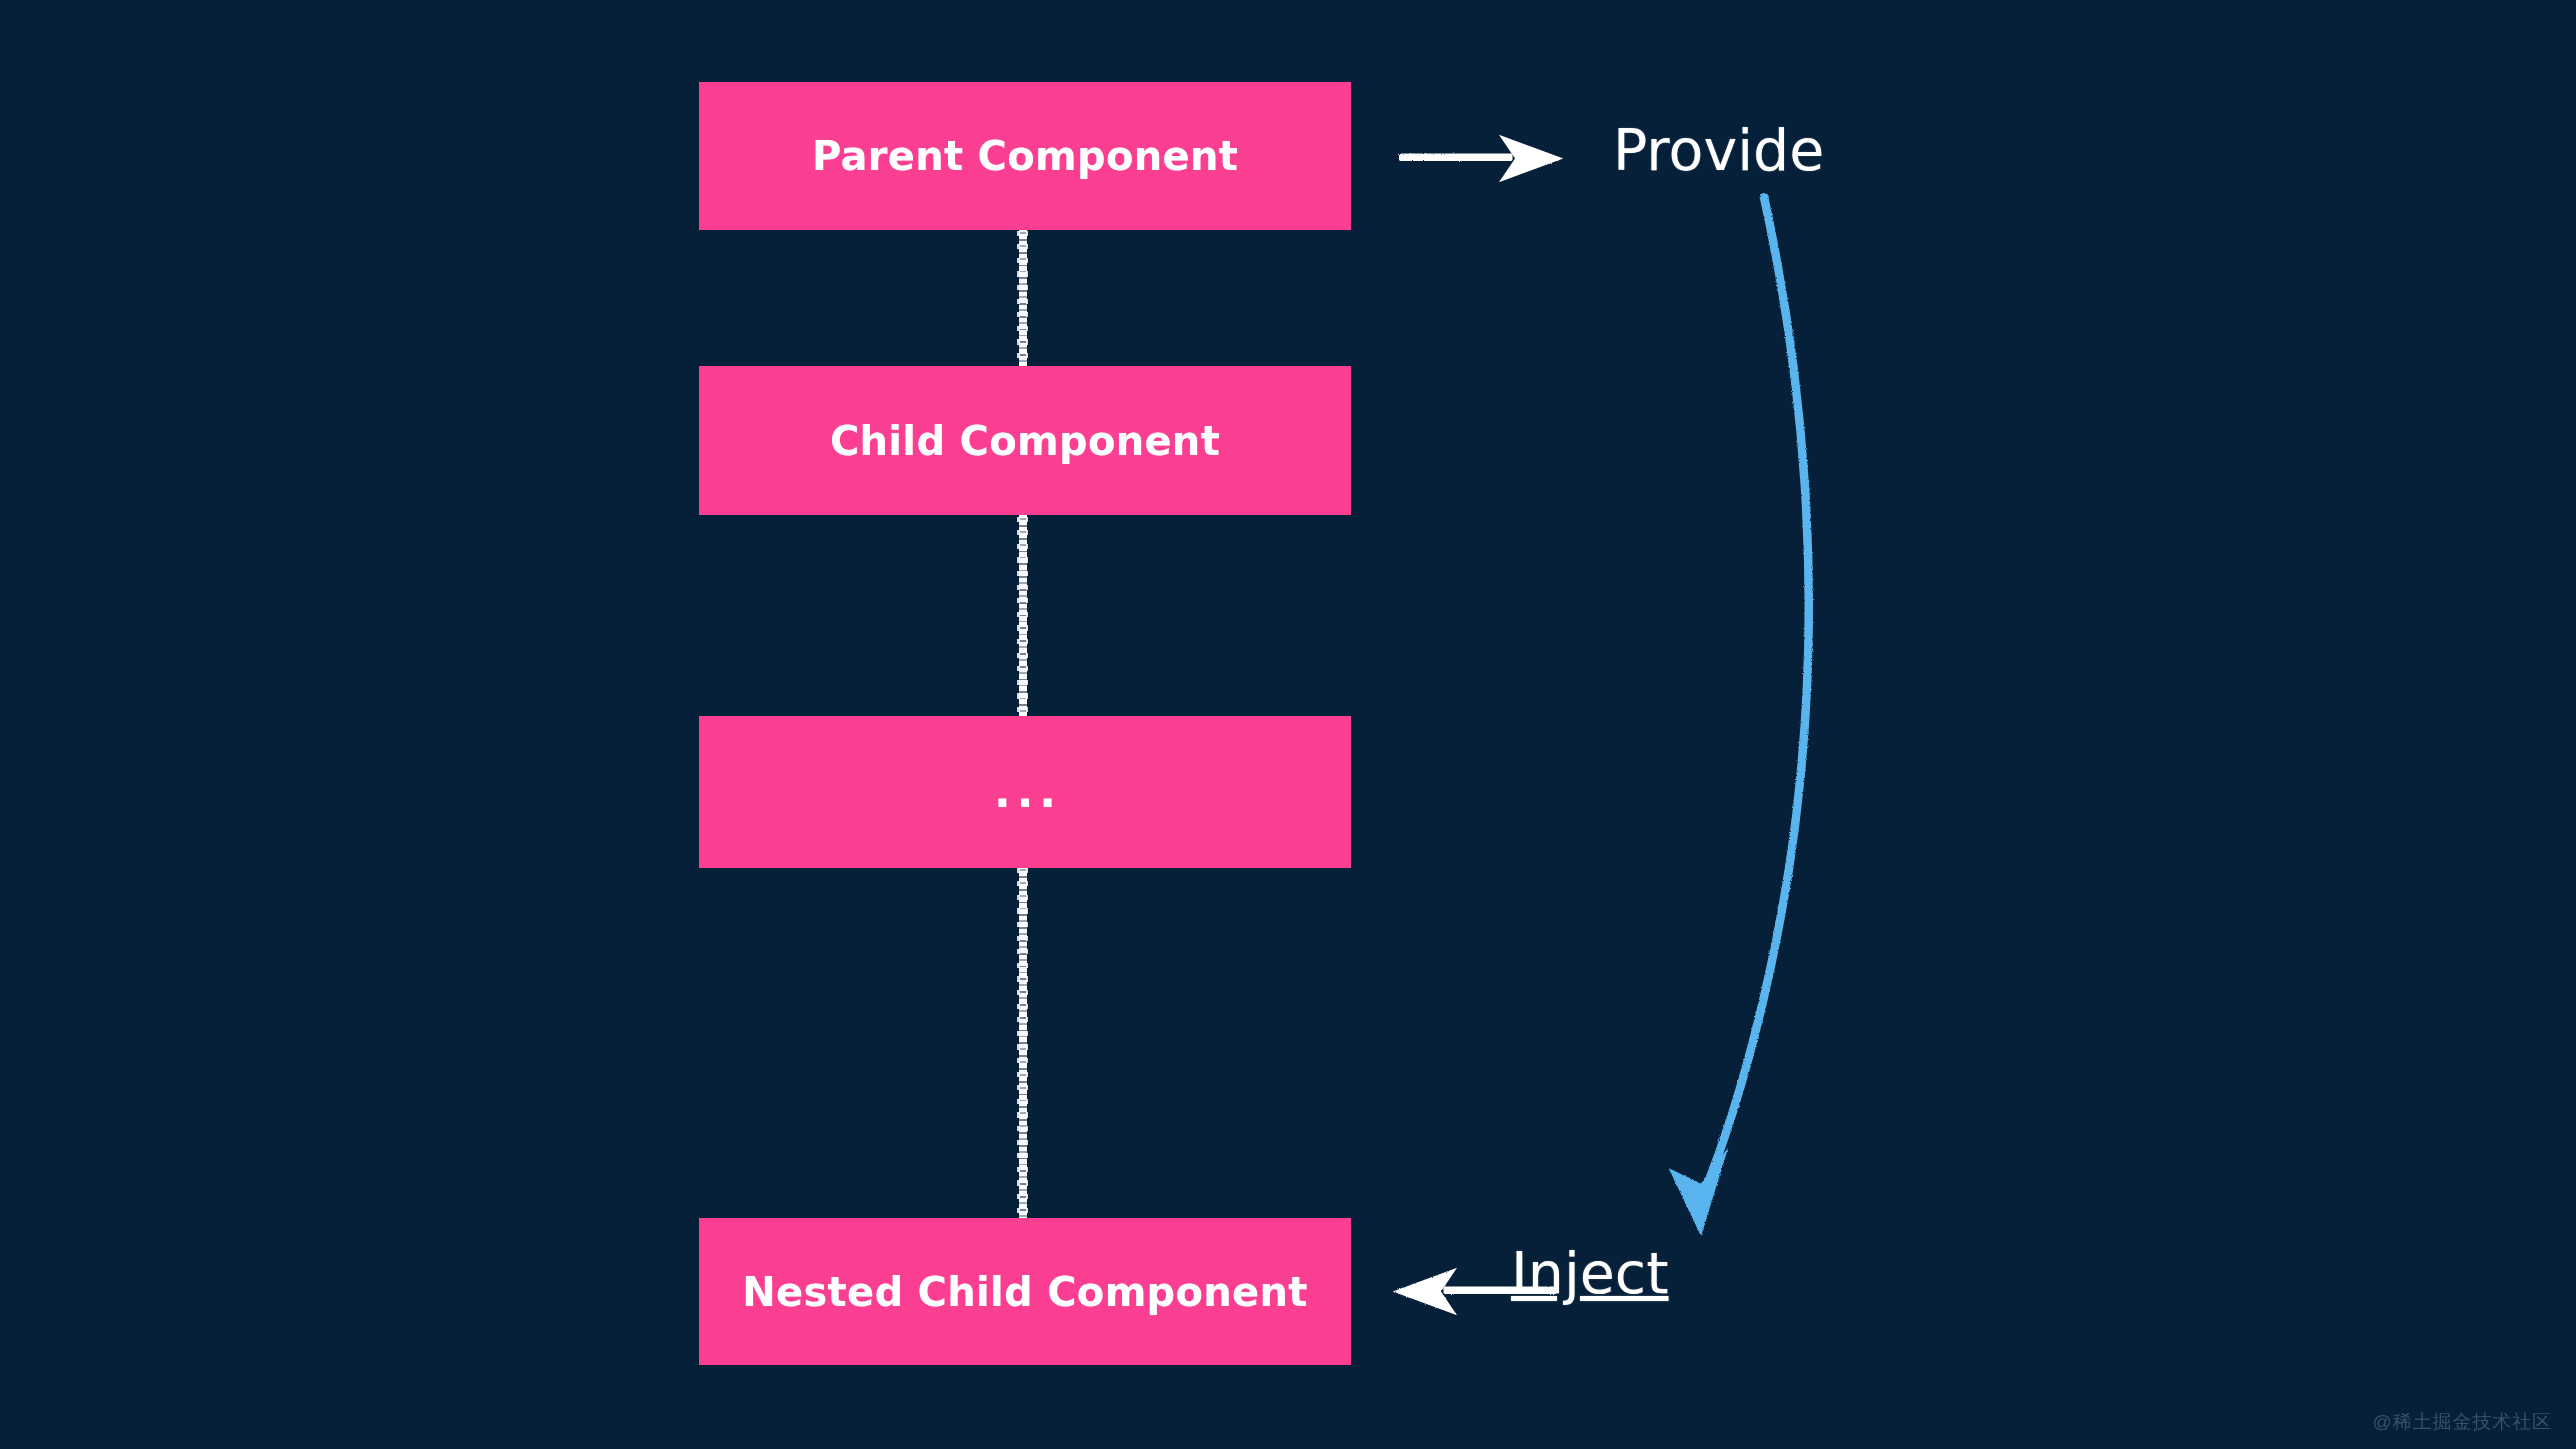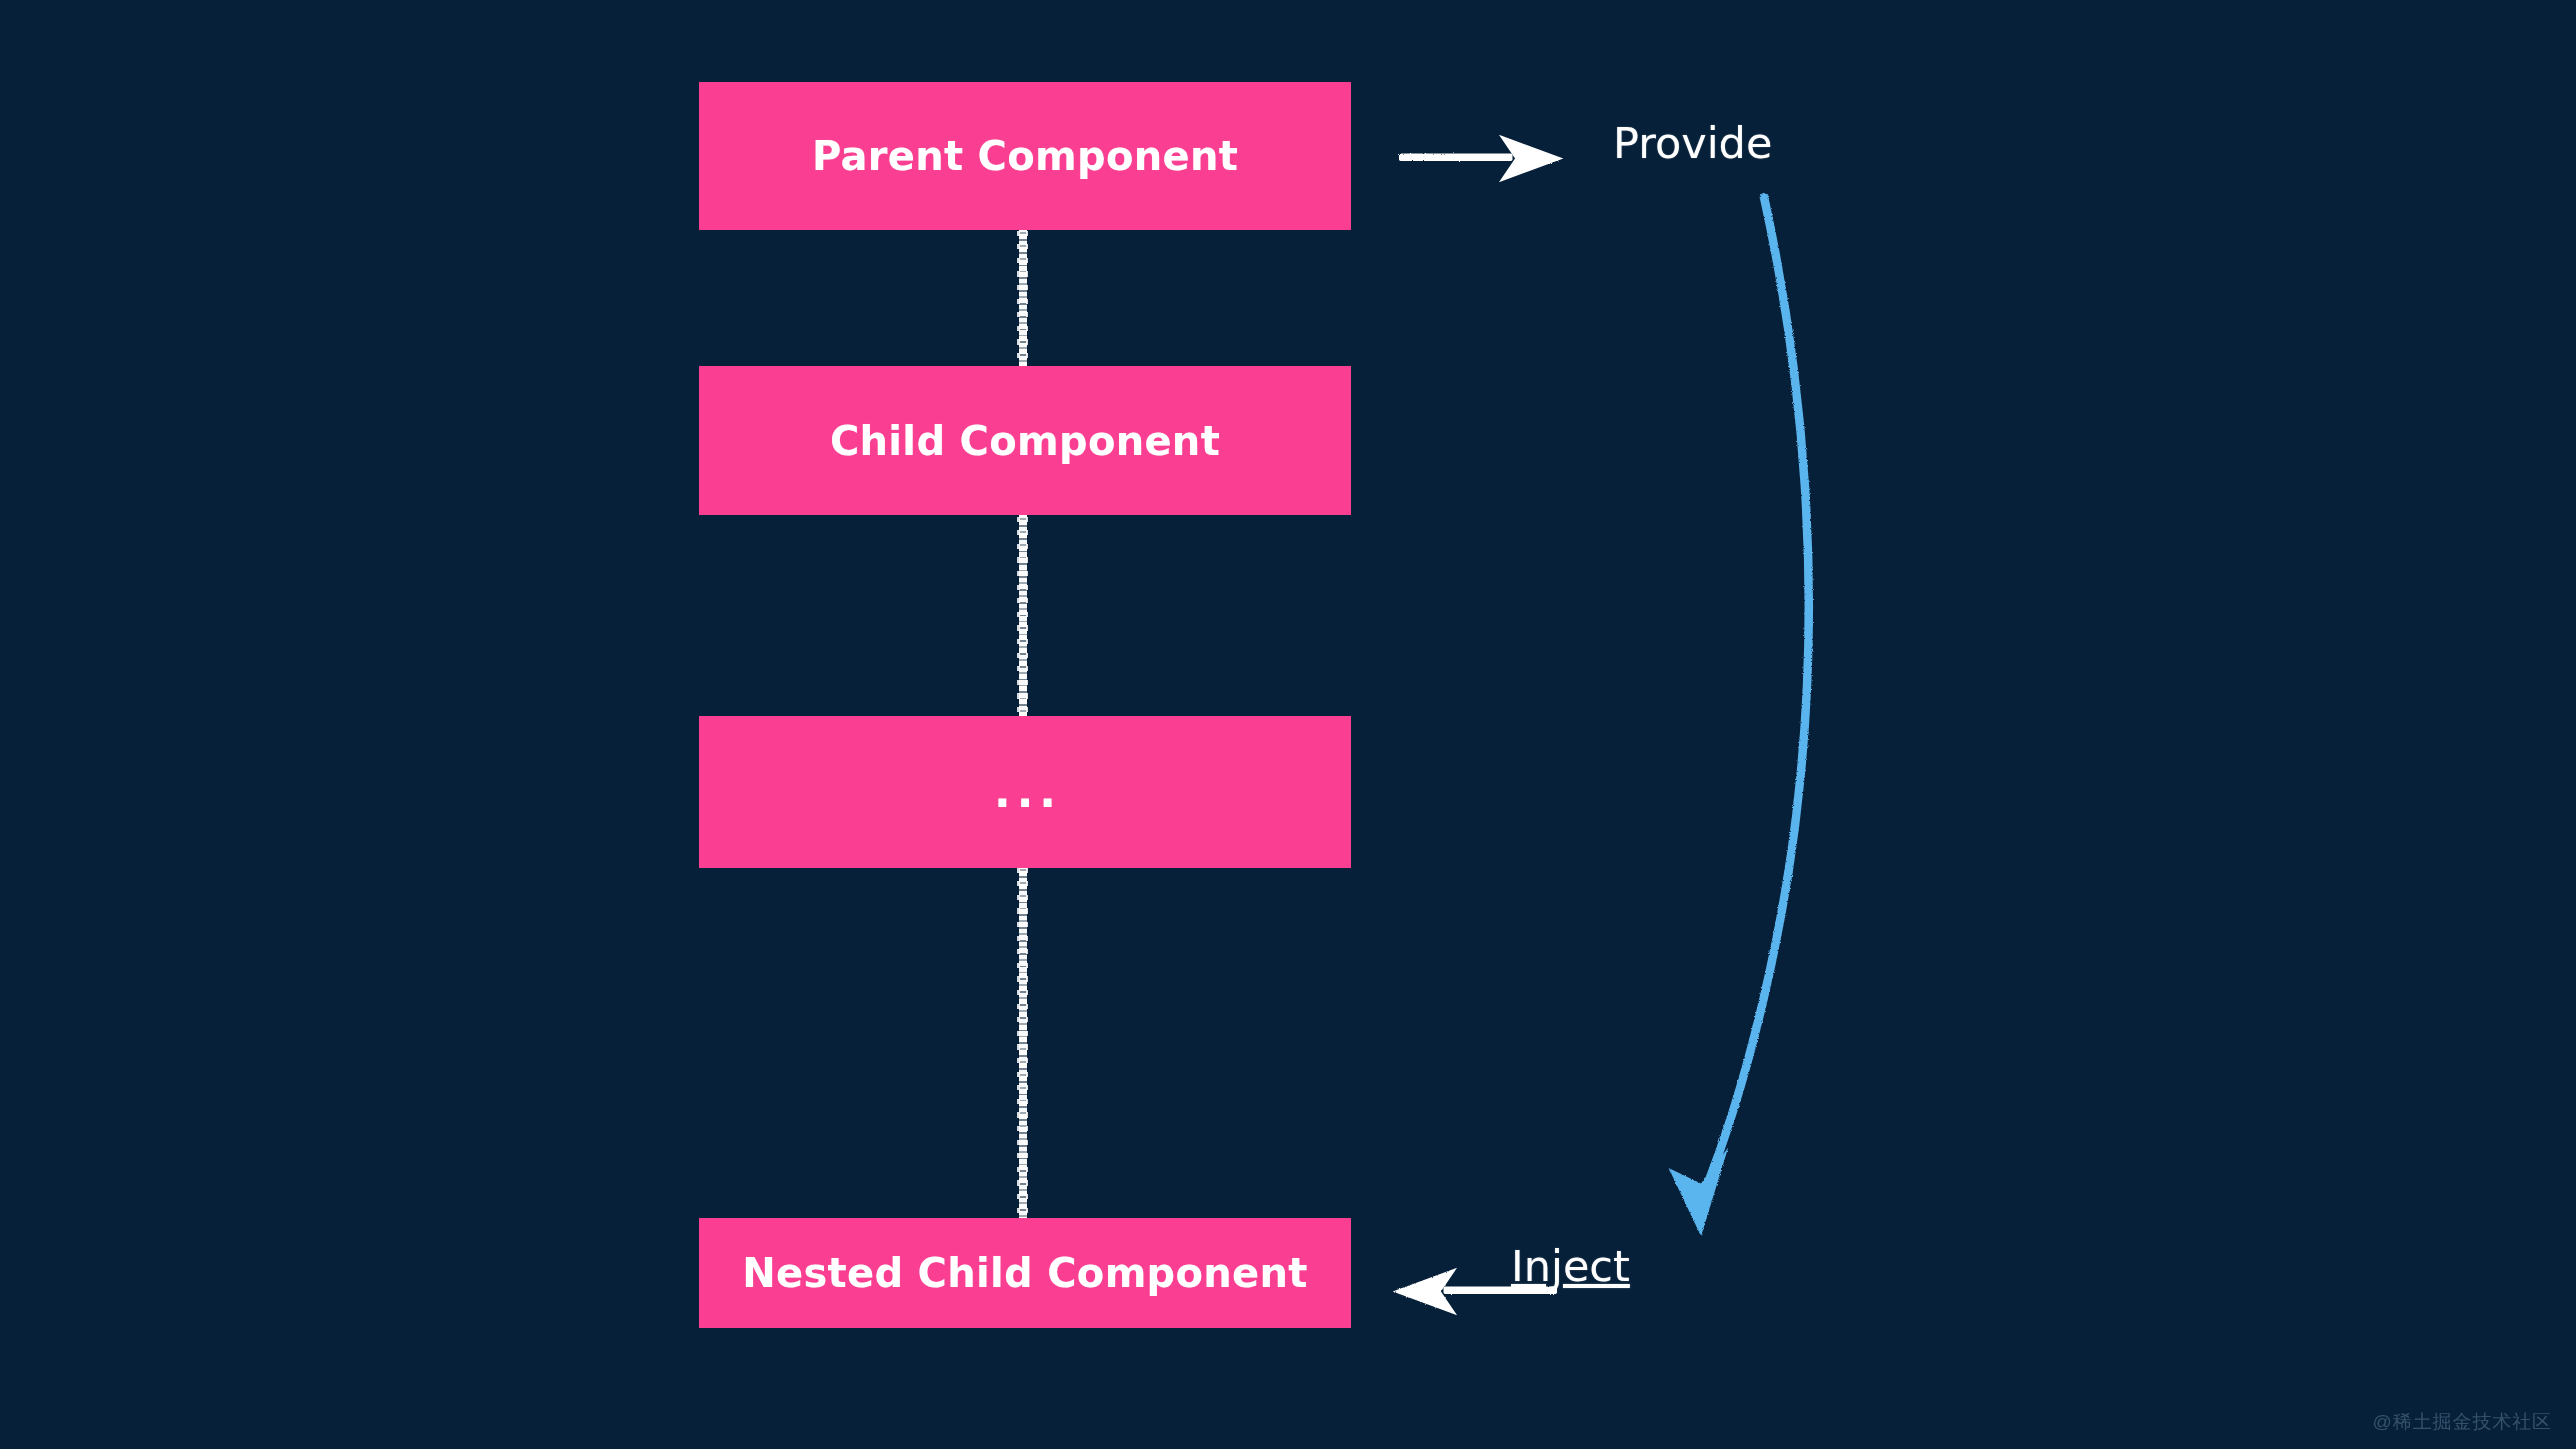--- a/index.html
+++ b/index.html
@@ -44,21 +44,21 @@
   }
   .node-label.ellipsis {
     font-size: 44px;
     letter-spacing: 6px;
     padding-left: 6px;
   }
 
   #node-parent  { top: 82px;   height: 148px; }
   #node-child   { top: 366px;  height: 149px; }
   #node-dots    { top: 716px;  height: 152px; }
-  #node-nested  { top: 1218px; height: 110px; }
+  #node-nested  { top: 1218px; height: 147px; }
 
   
   .connector {
     position: absolute;
     left: 1019px;
     width: 7.7px;
     z-index: 2;
     background:
       repeating-linear-gradient(to bottom,
         rgba(255,255,255,0.97) 0px,
@@ -110,21 +110,21 @@
     width: 273px;
     height: 1056px;
     z-index: 4;
   }
 
   
   .side-label {
     position: absolute;
     color: #ffffff;
     font-family: "DejaVu Sans", sans-serif;
-    font-size: 43px;
+    font-size: 57px;
     line-height: 1;
     white-space: nowrap;
     z-index: 5;
     text-shadow: 0 0 1.7px rgba(255,255,255,.3);
   }
   #label-provide { left: 1613px; top: 122px;  }
   #label-inject  { left: 1511px; top: 1245px; text-decoration: underline; }
 
   
   #watermark {

